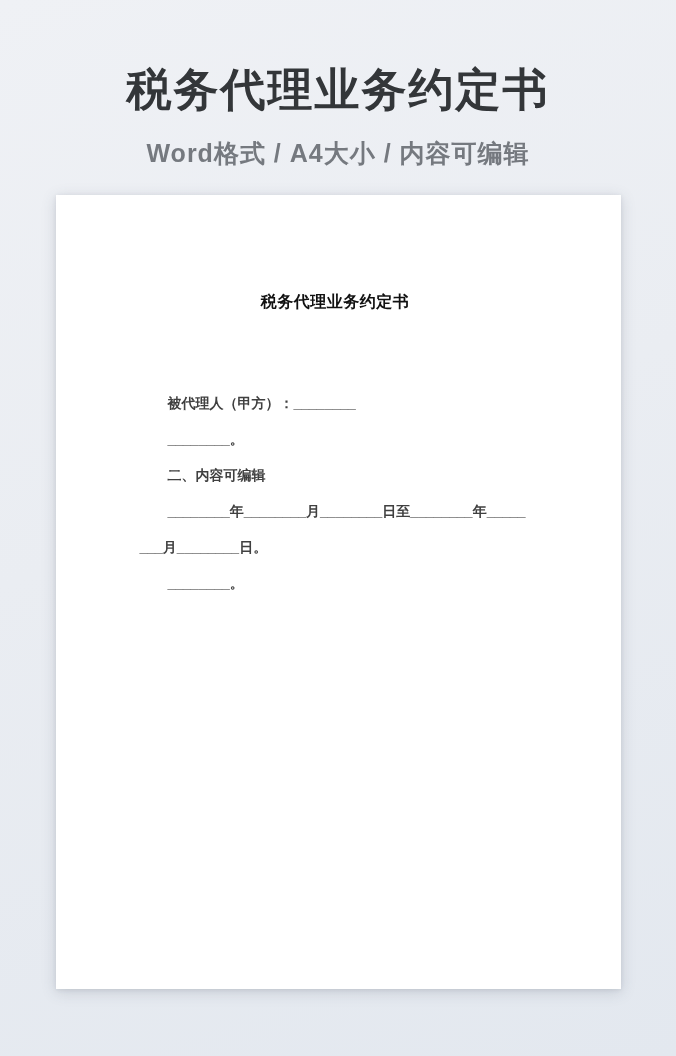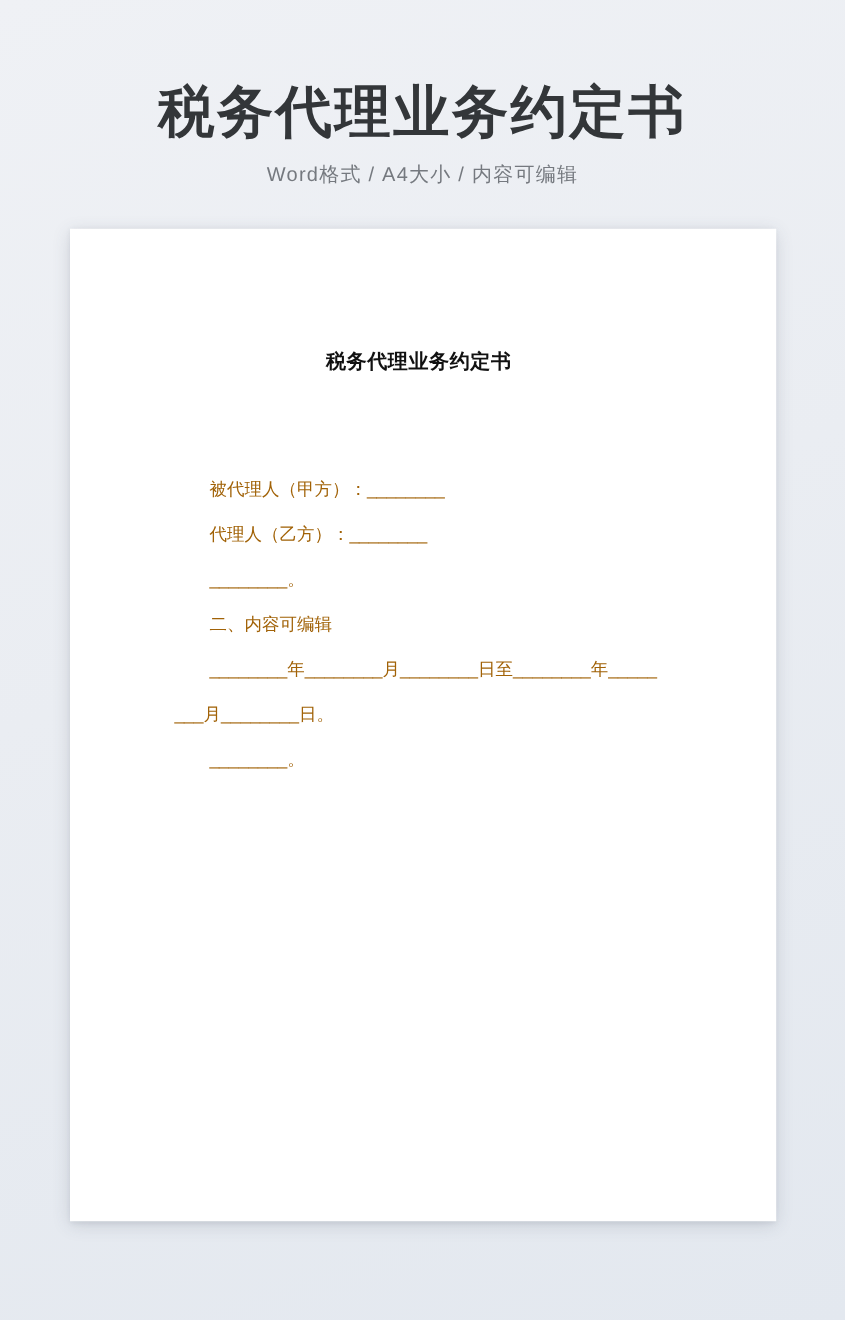--- a/index.html
+++ b/index.html
@@ -22,24 +22,24 @@
   }
   .header-title {
     margin: 0;
     font-size: 45px;
     line-height: 56px;
     font-weight: 800;
     letter-spacing: 2px;
     color: #333639;
   }
   .header-subtitle {
-    margin: 8px 0 0 0;
-    font-size: 16px;
+    margin: 20px 0 0 0;
+    font-size: 25px;
     line-height: 30px;
-    font-weight: 400;
+    font-weight: 700;
     letter-spacing: 1px;
     color: #75797f;
   }
   
   .paper {
     width: 565px;
     height: 794px;
     margin: 27px auto 0 auto;
     background: #ffffff;
     box-shadow: 0 3px 14px rgba(60, 70, 90, 0.18), 0 1px 4px rgba(60, 70, 90, 0.10);
@@ -55,43 +55,42 @@
     color: #111111;
     letter-spacing: 0.5px;
   }
   .doc-body {
     margin-top: 68px;
   }
   .doc-body p {
     margin: 0;
     font-size: 14px;
     line-height: 36px;
-    font-weight: 400;
-    color: #a16207;
+    font-weight: 700;
+    color: #404040;
     text-indent: 2em;
     word-break: break-all;
     overflow-wrap: anywhere;
   }
 </style>
 </head>
 <body>
 
 <div class="page">
 
   <div class="header">
     <h1 class="header-title">税务代理业务约定书</h1>
     <p class="header-subtitle">Word格式 / A4大小 / 内容可编辑</p>
   </div>
 
   <div class="paper">
     <h2 class="doc-title">税务代理业务约定书</h2>
 
     <div class="doc-body">
       <p>被代理人（甲方）：________</p>
-      <p>代理人（乙方）：________</p>
       <p>________。</p>
       <p>二、内容可编辑</p>
       <p>________年________月________日至________年________月________日。</p>
       <p>________。</p>
     </div>
   </div>
 
 </div>
 
 </body></html>

